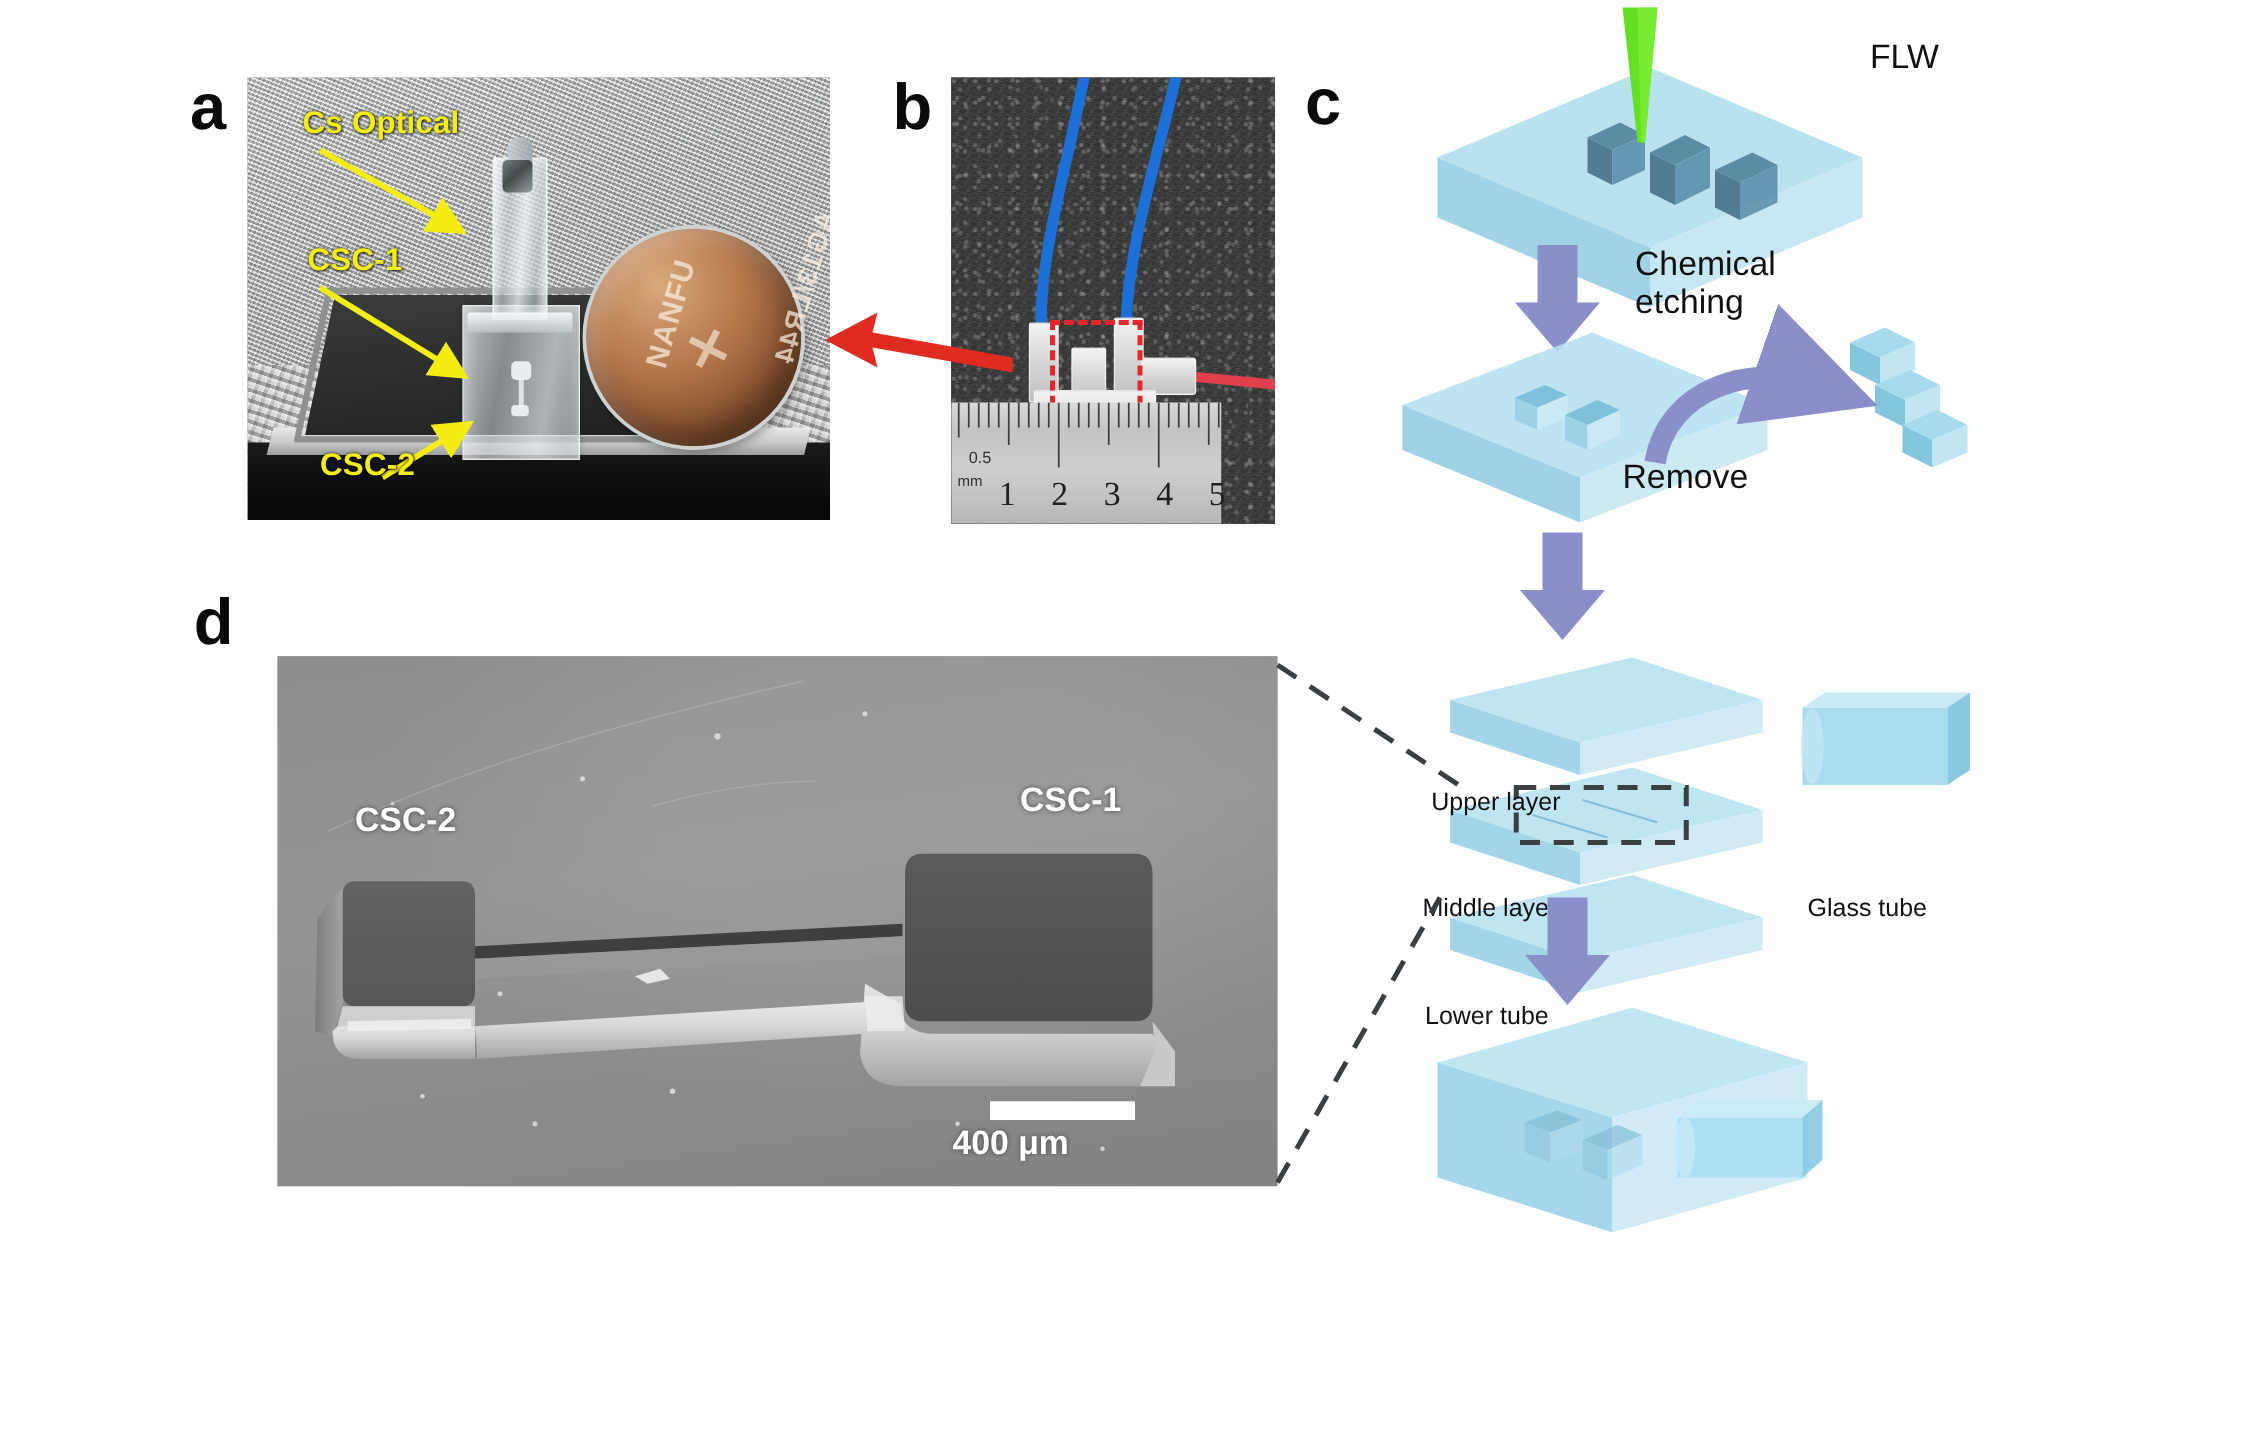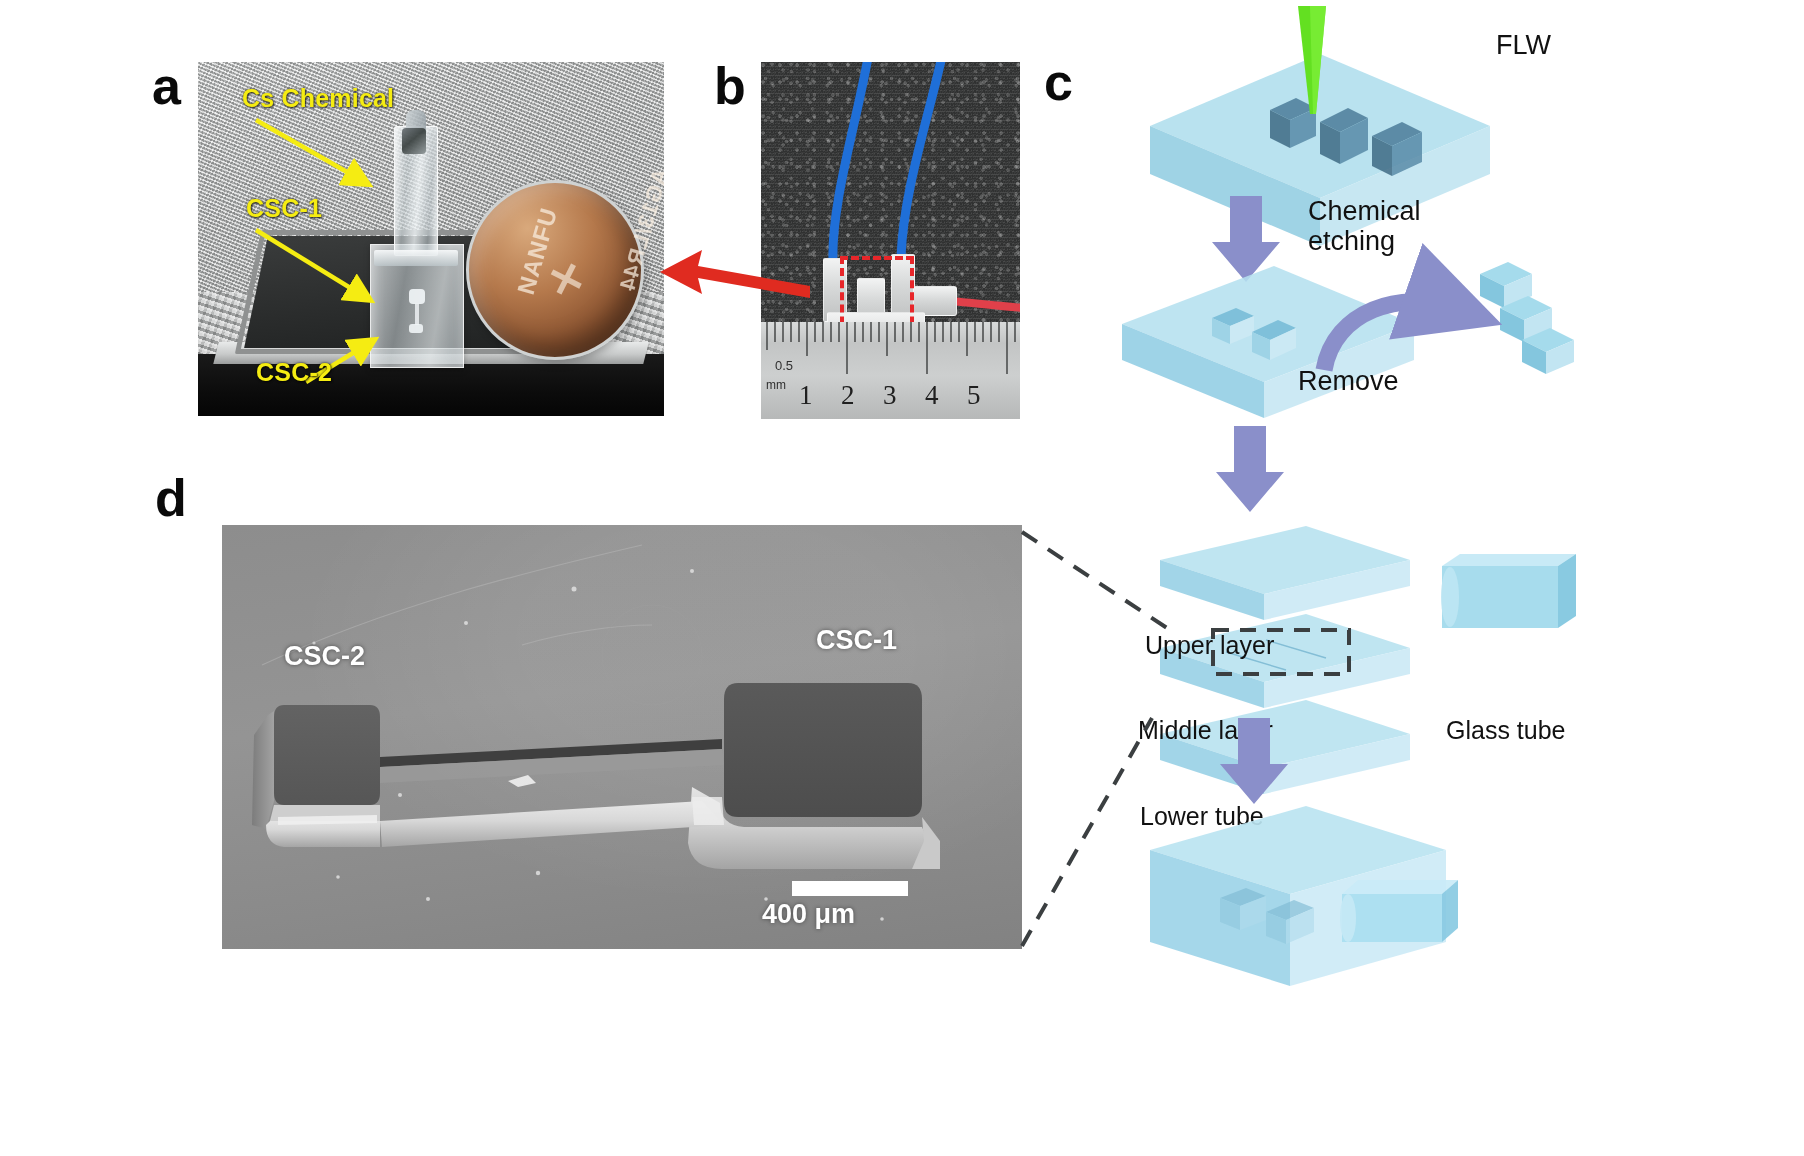--- a/index.html
+++ b/index.html
@@ -203,21 +203,21 @@
       radial-gradient(circle at 88% 32%, rgba(255,255,255,.17) 0 1.5px, transparent 2px),
       radial-gradient(circle at 45% 88%, rgba(255,255,255,.2) 0 1.5px, transparent 2px),
       repeating-conic-gradient(from 0deg at 50% 50%, #3a3b3b 0deg 4deg, #4a4b4b 4deg 8deg, #303131 8deg 12deg),
       linear-gradient(180deg, #444545, #333434);
     background-size: 17px 17px, 23px 23px, 19px 19px, 29px 29px, 21px 21px, 25px 25px, 27px 27px, 9px 9px, 100% 100%;
     opacity: .98;
   }
   #b-ruler {
     position: absolute;
     left: 0px; bottom: 0px;
-    width: 259px; height: 97px;
+    width: 216px; height: 97px;
     background: linear-gradient(180deg, #d9dbdb 0%, #c3c5c5 22%, #cdcfcf 55%, #b6b8b8 100%);
   }
   #b-ruler-ticks { position: absolute; left:0; top:0; width:259px; height:97px; }
   .ruler-num {
     position: absolute;
     color: #202020;
     font-family: "Liberation Serif", serif;
     font-size: 27px;
     font-weight: 400;
     top: 58px;
@@ -260,21 +260,21 @@
     color: #111111;
     font-family: "Liberation Sans", sans-serif;
     font-size: 27px;
     line-height: 1.12;
     white-space: pre-line;
   }
   .c-label {
     position: absolute;
     color: #111111;
     font-family: "Liberation Sans", sans-serif;
-    font-size: 25px;
+    font-size: 20px;
     white-space: nowrap;
   }
   .c-svg { position: absolute; left:0; top:0; overflow: visible; }
 
   
   #panel-d-photo {
     position: absolute;
     left: 222px; top: 525px;
     width: 800px; height: 424px;
     overflow: hidden;
@@ -351,21 +351,21 @@
         <marker id="ymark" markerWidth="7" markerHeight="7" refX="5.6" refY="3.5" orient="auto">
           <polygon points="0,0 7,3.5 0,7" fill="#f5ec12"></polygon>
         </marker>
       </defs>
       <line x1="58" y1="58" x2="170" y2="122" stroke="#f5ec12" stroke-width="4.5" marker-end="url(#ymark)"></line>
       <line x1="58" y1="168" x2="172" y2="238" stroke="#f5ec12" stroke-width="4.5" marker-end="url(#ymark)"></line>
       <line x1="108" y1="320" x2="176" y2="278" stroke="#f5ec12" stroke-width="4.5" marker-end="url(#ymark)"></line>
     </svg>
   </div>
 
-  <span class="yellow-label" style="left:242px; top:84px;">Cs Chemical</span>
+  <span class="yellow-label" style="left:242px; top:84px;">Cs Optical</span>
   <span class="yellow-label" style="left:246px; top:194px;">CSC-1</span>
   <span class="yellow-label" style="left:256px; top:358px;">CSC-2</span>
 
   <div class="panel-letter" style="left:714px; top:60px;">b</div>
 
   <div id="panel-b-photo">
     <div class="foam-bg"></div>
 
     <svg style="position:absolute;left:0;top:0" width="259" height="260">
       <path d="M72,200 C70,140 96,60 108,-10" stroke="#1f6fd8" stroke-width="9" fill="none" stroke-linecap="round"></path>

